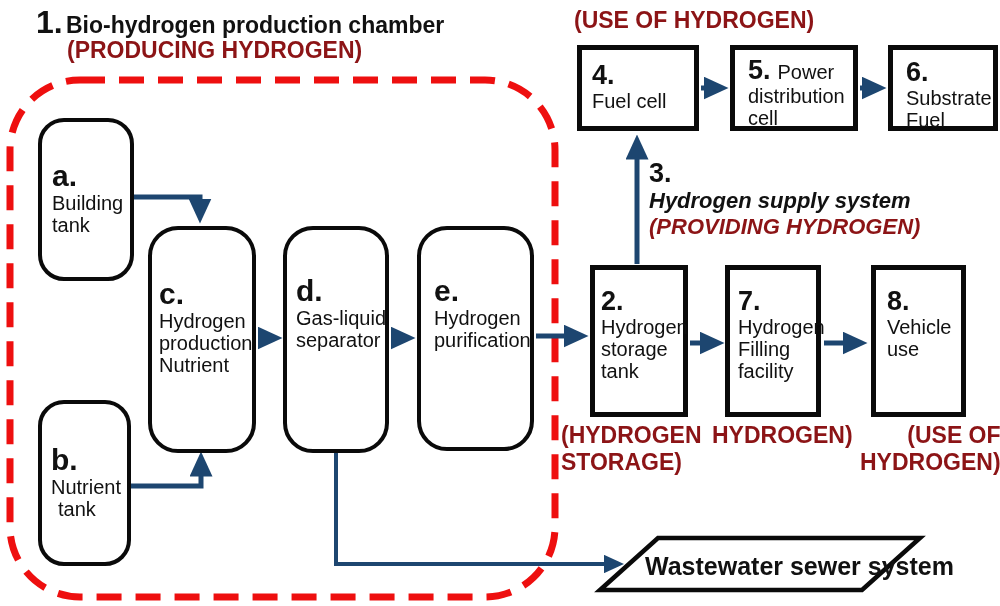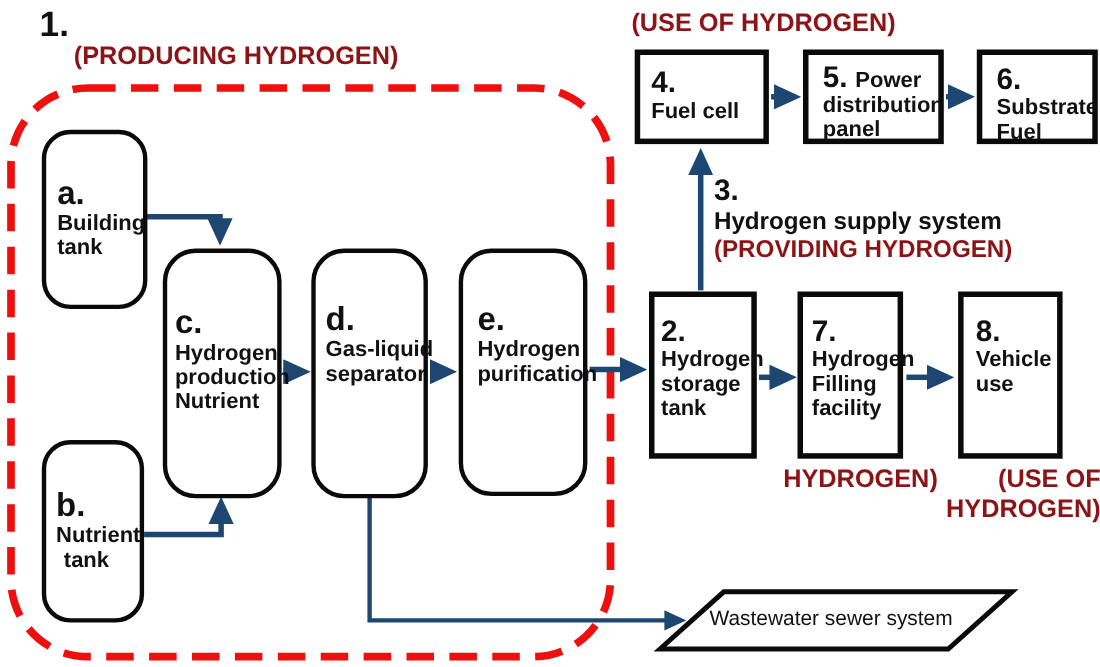--- a/index.html
+++ b/index.html
@@ -14,30 +14,30 @@
   .dash-rect{fill:none;stroke:var(--dash-red,#EE0F0F);stroke-width:7;stroke-dasharray:25 14;}
   .arrow{fill:none;stroke:var(--arrow-navy,#1D4670);stroke-width:5;}
   .arrow.thin{stroke-width:4;}
   .ah{fill:var(--arrow-navy,#1D4670);}
   .para{fill:#ffffff;stroke:var(--line-black,#0A0A0A);stroke-width:4.5;}
 
   .rbox{position:absolute;box-sizing:border-box;background:#fff;border:4px solid var(--line-black,#0A0A0A);border-radius:26px;}
   .sbox{position:absolute;box-sizing:border-box;background:#fff;border:5px solid var(--line-black,#0A0A0A);}
   .blabel{font-size:30px;line-height:32px;font-weight:700;color:var(--text-black,#111);}
   .sbox .blabel{font-size:27px;line-height:30px;}
-  .bline{font-size:20px;line-height:22px;font-weight:700;white-space:nowrap;color:var(--text-black,#111);}
+  .bline{font-size:20px;line-height:22px;font-weight:400;white-space:nowrap;color:var(--text-black,#111);}
   .inline-row{display:flex;align-items:baseline;gap:7px;}
 
   .h-number{font-size:32px;font-weight:700;}
   .h-title{font-size:23px;font-weight:600;white-space:nowrap;}
   .red{color:var(--dark-red,#8C1416);}
   .caption{font-size:23px;line-height:27px;font-weight:600;white-space:nowrap;}
   .supply-num{font-size:27px;line-height:30px;font-weight:700;}
-  .supply-line{font-size:22px;line-height:26px;font-weight:600;white-space:nowrap;}
-  .ww-label{font-size:19px;font-weight:400;white-space:nowrap;text-align:left;}
+  .supply-line{font-size:22px;line-height:26px;font-weight:600;white-space:nowrap;font-style:italic;}
+  .ww-label{font-size:25px;font-weight:700;white-space:nowrap;text-align:left;}
 </style>
 </head>
 <body>
 
 <div class="canvas">
 
   <svg class="overlay" width="1000" height="606" viewBox="0 0 1000 606">
     <defs>
       <marker id="ah" markerWidth="5" markerHeight="4.6" refX="0.5" refY="2.3" orient="auto" markerUnits="strokeWidth">
         <path class="ah" d="M0,0 L5,2.3 L0,4.6 Z"></path>
@@ -57,20 +57,21 @@
     <line class="arrow" x1="824" y1="343" x2="845" y2="343" marker-end="url(#ah)"></line>
     <line class="arrow" x1="637" y1="264" x2="637" y2="157" marker-end="url(#ah)"></line>
     <line class="arrow" x1="701" y1="88" x2="706" y2="88" marker-end="url(#ah)"></line>
     <line class="arrow" x1="860" y1="88" x2="864" y2="88" marker-end="url(#ah)"></line>
     <polyline class="arrow thin" points="336,452 336,564 606,564" marker-end="url(#ah)"></polyline>
   </svg>
 
   <div class="layer">
 
     <div class="abs h-number" style="left:36px;top:4px;">1.</div>
+    <div class="abs h-title" style="left:66px;top:12px;">Bio-hydrogen production chamber</div>
     <div class="abs h-title red" style="left:574px;top:7px;">(USE OF HYDROGEN)</div>
 
     <div class="abs h-title red" style="left:67px;top:37px;">(PRODUCING HYDROGEN)</div>
 
     <div class="rbox" style="left:38px;top:118px;width:96px;height:163px;padding:38px 0 0 10px;">
       <div class="blabel">a.</div>
       <div class="bline">Building</div>
       <div class="bline">tank</div>
     </div>
 
@@ -103,21 +104,21 @@
       <div class="blabel">4.</div>
       <div class="bline">Fuel cell</div>
     </div>
 
     <div class="sbox" style="left:730px;top:45px;width:128px;height:86px;padding:5px 0 0 13px;">
       <div class="inline-row">
         <span class="blabel">5.</span>
         <span class="bline">Power</span>
       </div>
       <div class="bline">distribution</div>
-      <div class="bline">panel</div>
+      <div class="bline">cell</div>
     </div>
 
     <div class="sbox" style="left:888px;top:45px;width:110px;height:86px;padding:7px 0 0 13px;">
       <div class="blabel">6.</div>
       <div class="bline">Substrate</div>
       <div class="bline">Fuel</div>
     </div>
 
     <div class="abs" style="left:649px;top:158px;">
       <div class="supply-num">3.</div>
@@ -138,20 +139,24 @@
       <div class="bline">Filling</div>
       <div class="bline">facility</div>
     </div>
 
     <div class="sbox" style="left:871px;top:265px;width:95px;height:152px;padding:16px 0 0 11px;">
       <div class="blabel">8.</div>
       <div class="bline">Vehicle</div>
       <div class="bline">use</div>
     </div>
 
+    <div class="abs caption red" style="left:561px;top:422px;">
+      <div>(HYDROGEN</div>
+      <div>STORAGE)</div>
+    </div>
     <div class="abs caption red" style="left:712px;top:422px;">
       <div>HYDROGEN)</div>
     </div>
     <div class="abs caption red" style="left:860px;top:422px;text-align:right;">
       <div>(USE OF</div>
       <div>HYDROGEN)</div>
     </div>
 
     <div class="abs ww-label" style="left:645px;top:552px;width:240px;">Wastewater sewer system</div>
 

